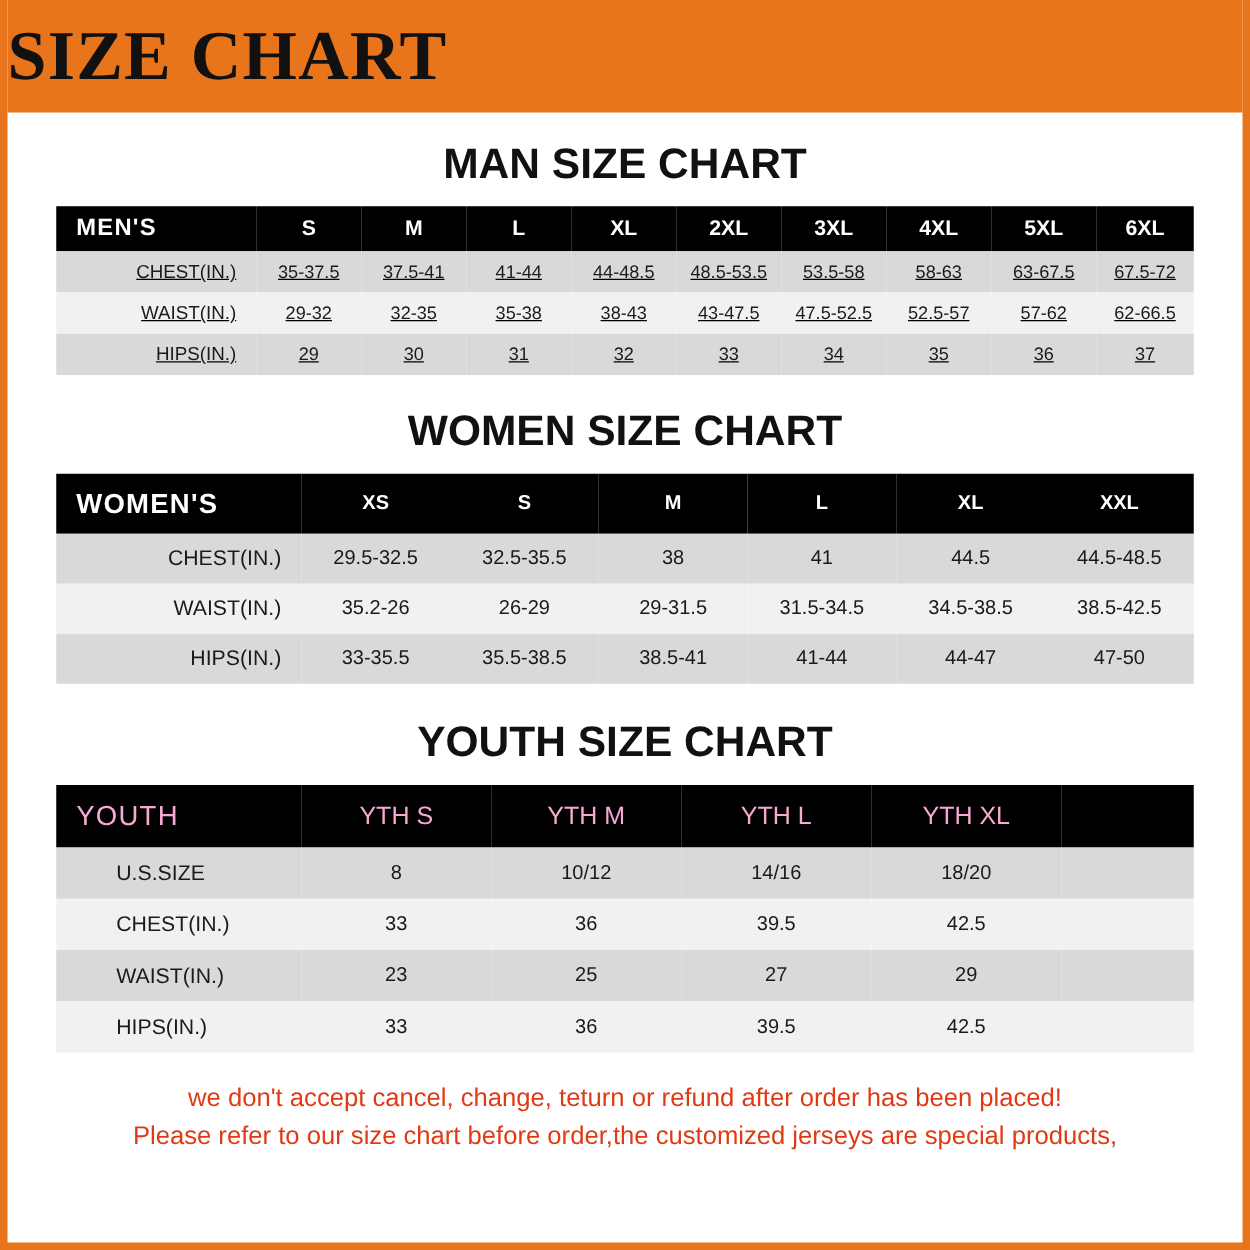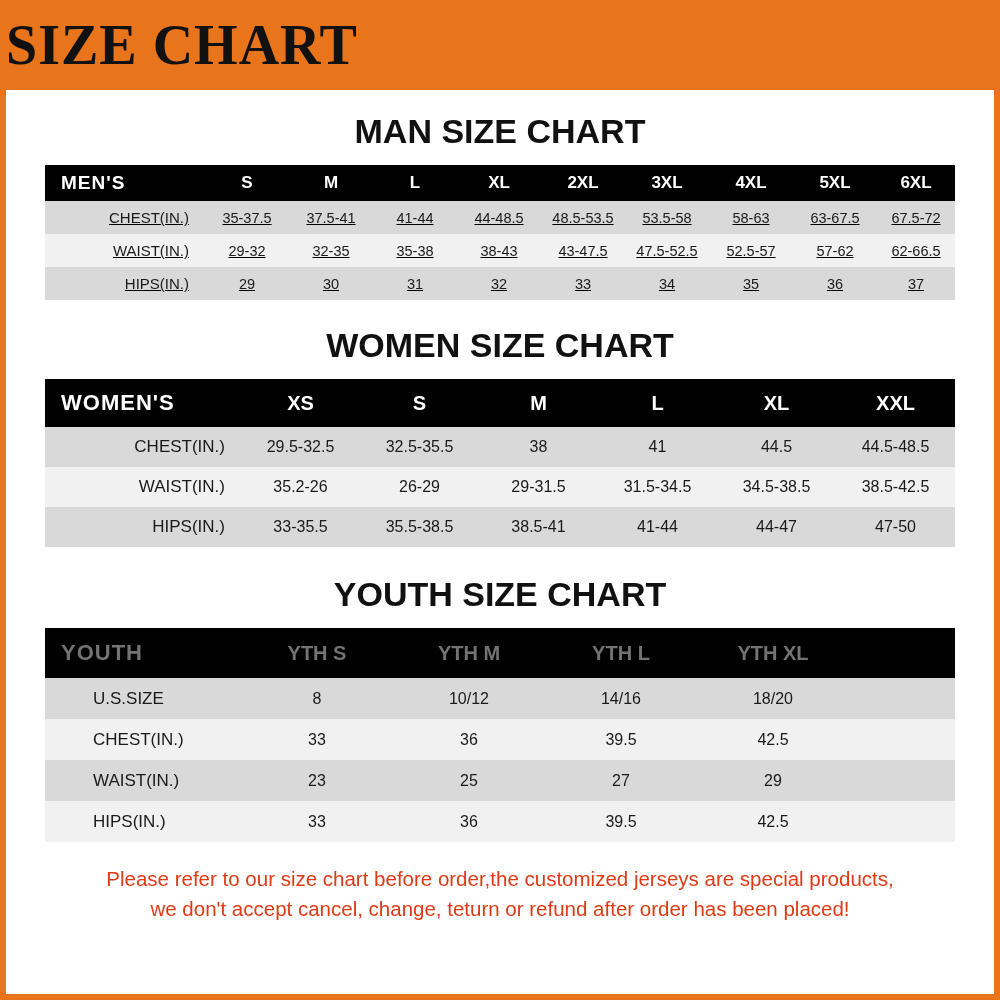--- a/index.html
+++ b/index.html
@@ -90,21 +90,21 @@
   table.men tbody tr.plain td { background: #f1f1f1; }
 
   
   .women-wrap { margin: 14px auto 0; width: 910px; }
   table.women { width: 910px; }
   table.women thead th {
     background: #000000;
     color: #ffffff;
     font-weight: bold;
     height: 46px;
-    font-size: 20px;
+    font-size: 16px;
   }
   table.women thead th.rowlabel {
     text-align: left;
     padding-left: 16px;
     font-size: 22px;
     letter-spacing: 1px;
   }
   table.women tbody td {
     height: 38px;
     font-size: 16px;
@@ -115,22 +115,22 @@
     font-size: 17px;
   }
   table.women tbody tr.alt td { background: #d9d9d9; }
   table.women tbody tr.plain td { background: #f1f1f1; }
 
   
   .youth-wrap { margin: 14px auto 0; width: 910px; }
   table.youth { width: 910px; }
   table.youth thead th {
     background: #000000;
-    color: #737373;
-    font-weight: bold;
+    color: #f9a8d4;
+    font-weight: normal;
     height: 48px;
     font-size: 20px;
     margin-top: 48px;
   }
   table.youth thead th.rowlabel {
     text-align: left;
     padding-left: 16px;
     font-size: 22px;
     letter-spacing: 1px;
   }
@@ -343,17 +343,17 @@
           <td>36</td>
           <td>39.5</td>
           <td>42.5</td>
           <td></td>
         </tr>
       </tbody>
     </table>
   </div>
 
   <div class="notice">
+    <div>we don't accept cancel, change, teturn or refund after order has been placed!</div>
     <div>Please refer to our size chart before order,the customized jerseys are special products,</div>
-    <div>we don't accept cancel, change, teturn or refund after order has been placed!</div>
   </div>
 
 </div>
 
 </body></html>

